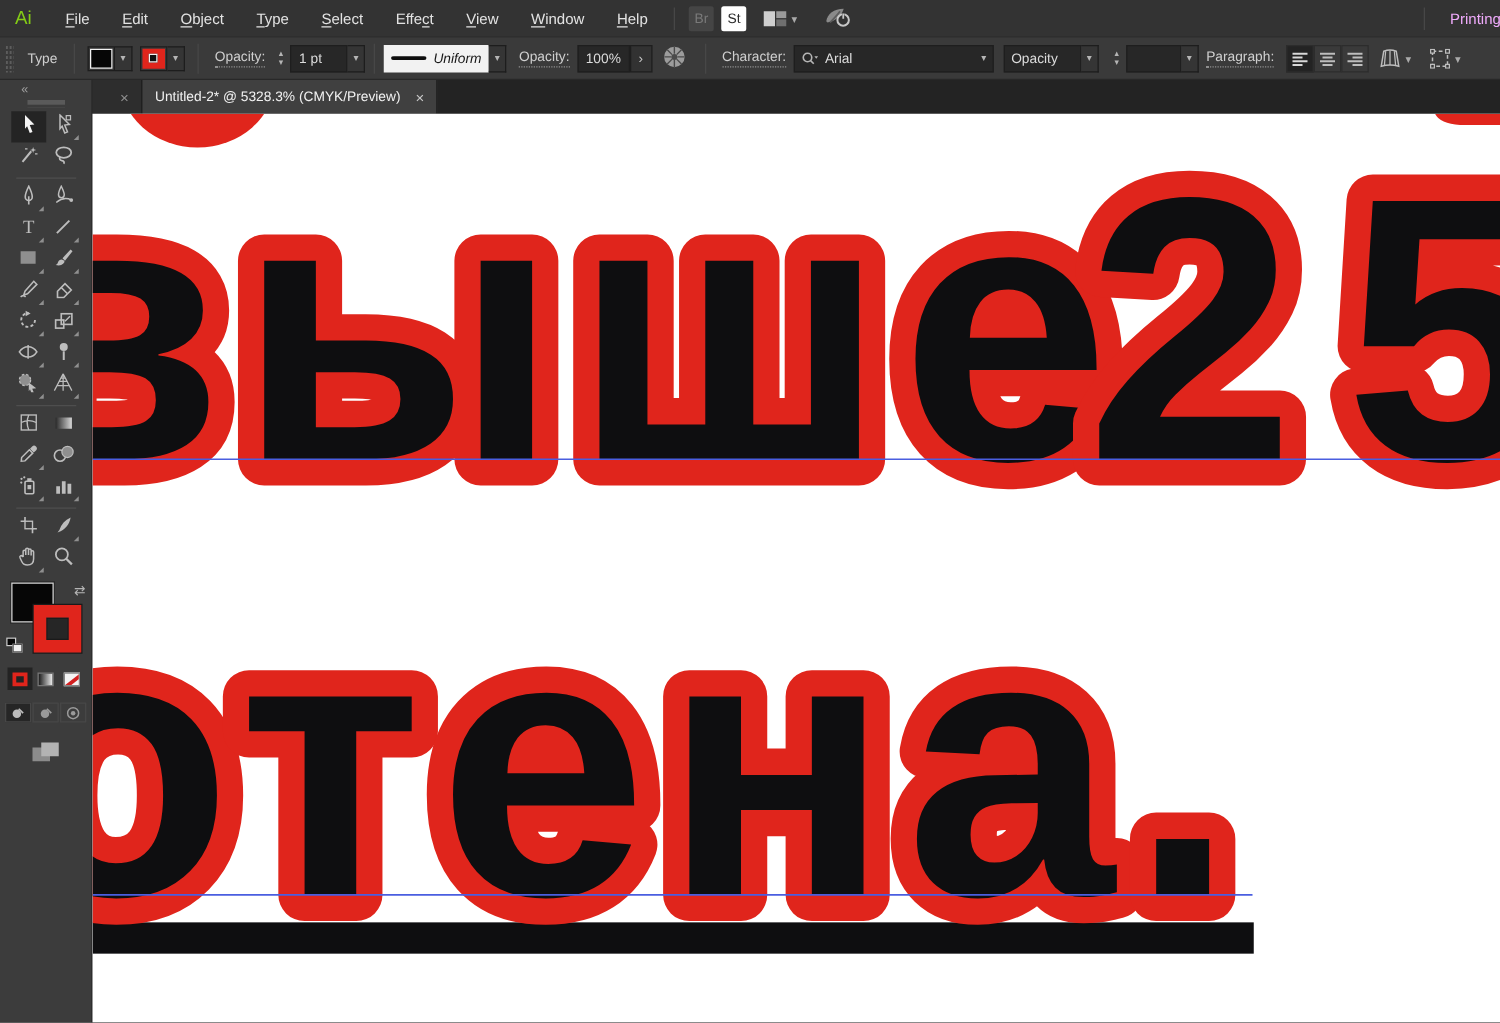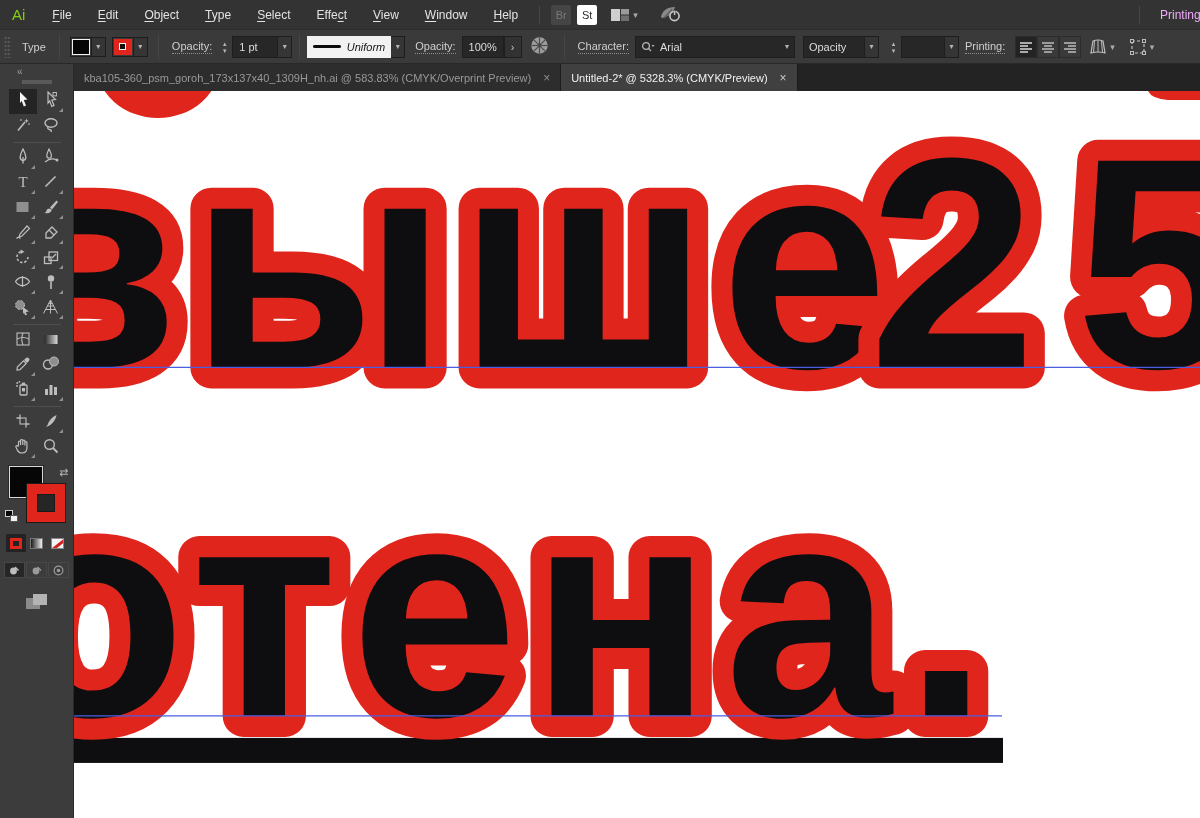--- a/index.html
+++ b/index.html
@@ -297,21 +297,21 @@
       <span>▴</span>
       <span>▾</span>
     </div>
     <div class="size-field">
         <span></span>
       </div>
     <div class="dd-chev" style="height:22px">
         <span>▾</span>
       </div>
 
-    <span class="cb-label linked">Printing:</span>
+    <span class="cb-label linked">Paragraph:</span>
     <div class="align-group">
       <div class="align-btn selected">
         <svg width="14" height="12" viewBox="0 0 14 12">
           <g stroke="#d8d8d8" stroke-width="1.5">
               <line x1="1" y1="2" x2="13" y2="2"></line>
               <line x1="1" y1="5" x2="9" y2="5"></line>
               <line x1="1" y1="8" x2="13" y2="8"></line>
               <line x1="1" y1="11" x2="9" y2="11"></line>
             </g>
         </svg>
@@ -617,21 +617,20 @@
           <rect x="2" y="6" width="14" height="11" fill="#8b8b8b"></rect>
           <rect x="9" y="2" width="14" height="11" fill="#b3b3b3"></rect>
         </svg>
       </div>
     </div>
 
     <div class="doc-col">
       <div class="tabbar">
 
           <div class="tab">
-            <span class="title">kba105-360_psm_goroh_173x137x40_1309H_nh.ai @ 583.83% (CMYK/Overprint Preview)</span>
             <span class="close">×</span>
           </div>
 
           <div class="tab active">
             <span class="title">Untitled-2* @ 5328.3% (CMYK/Preview)</span>
             <span class="close">×</span>
           </div>
         </div>
 
       <div class="canvas">

